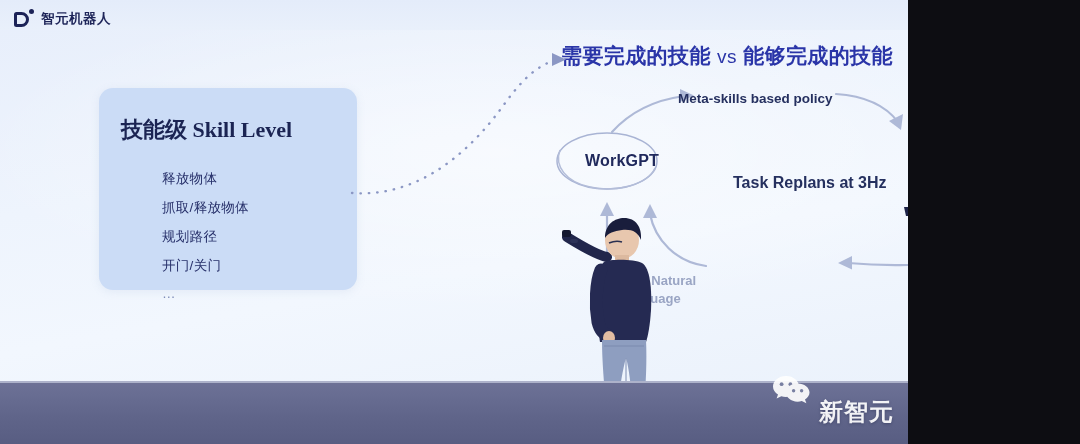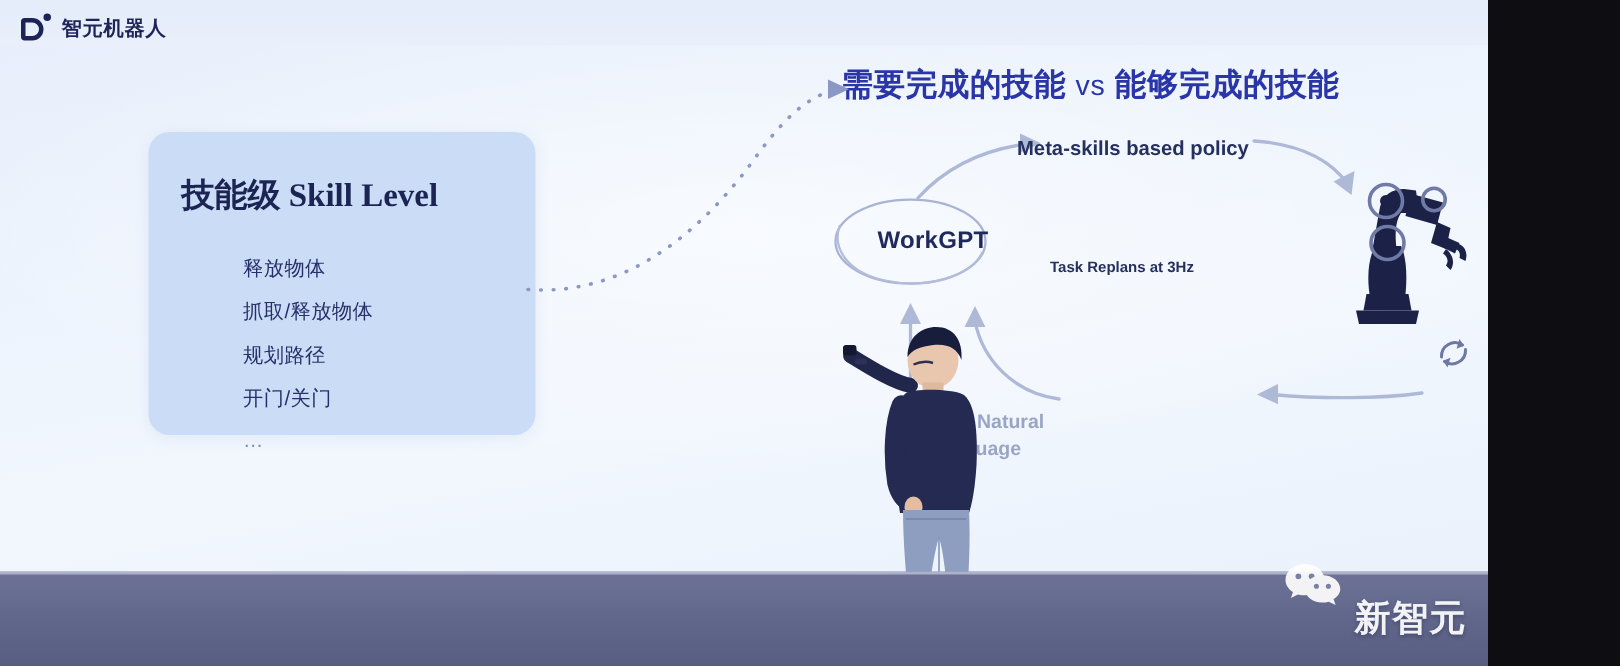--- a/index.html
+++ b/index.html
@@ -1,17 +1,17 @@
 <!DOCTYPE html>
 <html><head>
 <meta charset="utf-8">
 <style>
   html,body{margin:0;padding:0;background:#0d0d12;}
   #stage{
-    position:relative;width:992px;height:444px;overflow:hidden;
+    position:relative;width:908px;height:444px;overflow:hidden;
     font-family:"Liberation Sans","DejaVu Sans",sans-serif;
     background:#e9f0fb;
   }
   
   .screen{
     position:absolute;left:0;top:0;width:1080px;height:382px;
     background:linear-gradient(170deg,#e7eefb 0%,#eef4fd 38%,#f2f7fe 62%,#eaf1fb 100%);
   }
   .screen:after{
     content:"";position:absolute;inset:0;
@@ -69,21 +69,21 @@
     letter-spacing:.3px;
   }
   .card-list li.ellipsis{color:#7e8cb8;letter-spacing:2px;margin-top:4px;}
 
   
   .vec{position:absolute;left:0;top:0;width:1080px;height:444px;pointer-events:none;}
 
   
   .dlabel{position:absolute;color:#25305f;font-size:13.5px;font-weight:600;line-height:1.32;}
   #lbl-meta{left:678px;top:90px;}
-  #lbl-replans{left:700px;top:172px;font-size:10px;font-weight:700;}
+  #lbl-replans{left:733px;top:172px;font-size:16px;font-weight:700;}
   #lbl-imgdepth{left:713px;top:251px;font-size:14.5px;font-weight:700;}
   #lbl-workgpt{
     position:absolute;left:575px;top:152px;width:94px;text-align:center;
     color:#20295c;font-size:16px;font-weight:700;letter-spacing:.2px;
   }
   #lbl-robot{
     position:absolute;left:834px;top:221px;color:#98a3c2;
     font-size:12.5px;font-weight:600;line-height:1.35;
   }
   #lbl-tasknl{

